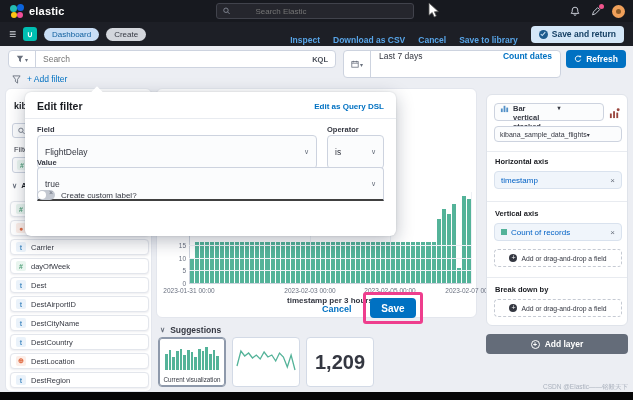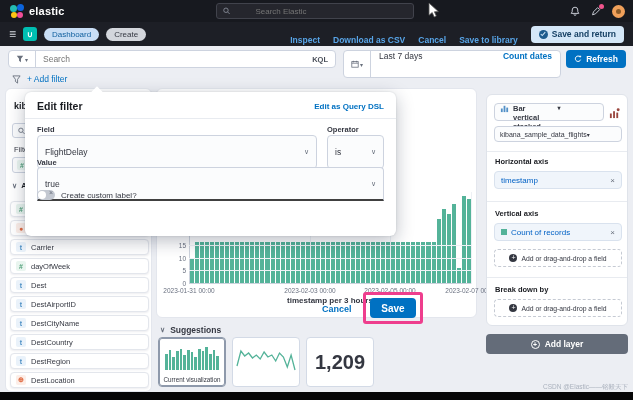--- a/index.html
+++ b/index.html
@@ -328,26 +328,26 @@
         </div>
         <div class="field-item">
           <span class="ficon t-string">t</span>
           <span class="fname">DestCityName</span>
         </div>
         <div class="field-item">
           <span class="ficon t-string">t</span>
           <span class="fname">DestCountry</span>
         </div>
         <div class="field-item">
+          <span class="ficon t-geo_point">⊕</span>
+          <span class="fname">DestLocation</span>
+        </div>
+        <div class="field-item">
           <span class="ficon t-string">t</span>
           <span class="fname">DestRegion</span>
-        </div>
-        <div class="field-item">
-          <span class="ficon t-geo_point">⊕</span>
-          <span class="fname">DestLocation</span>
         </div>
       </div>
   </div>
 
   <div class="main-card">
     <div class="plot">
       <span class="axis-y"></span>
       <span class="axis-x"></span>
       <div class="bars">
           <div class="bar" style="height: 25.5px; background: rgb(84, 179, 153);"></div>

